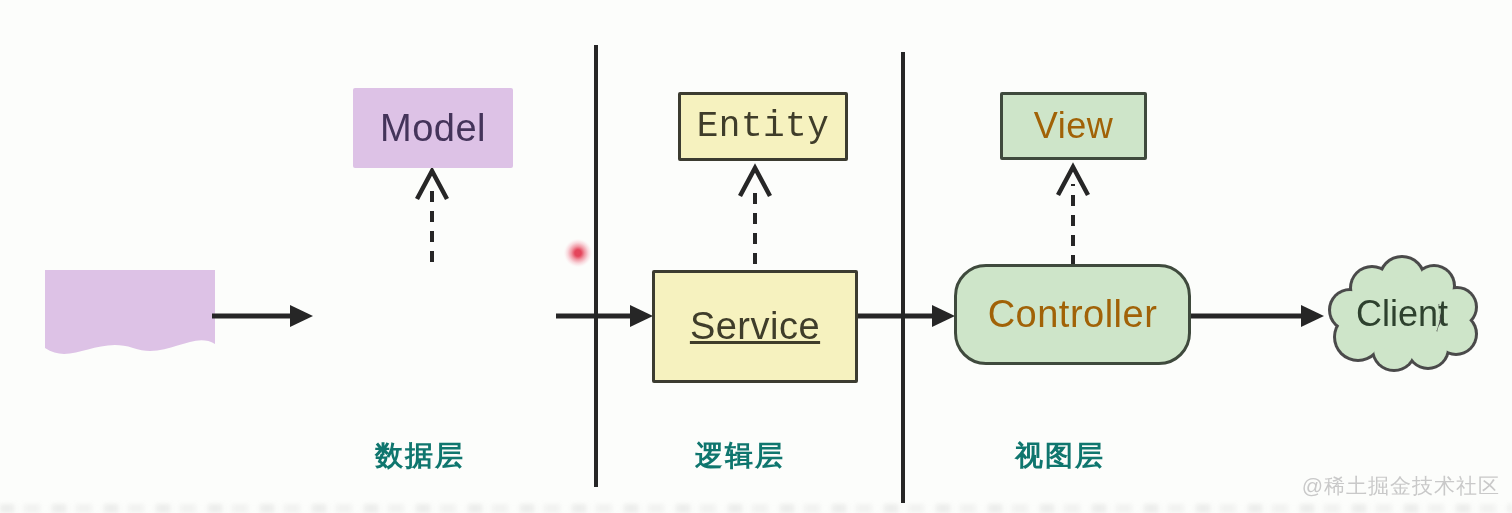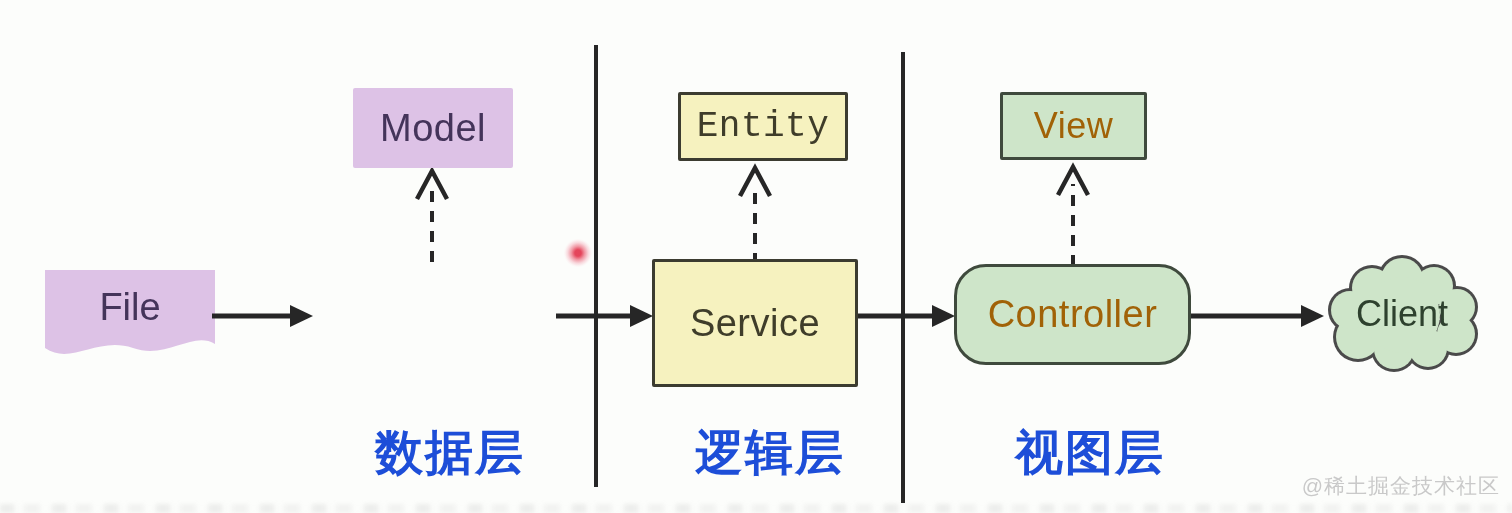--- a/index.html
+++ b/index.html
@@ -14,21 +14,21 @@
     box-sizing:border-box;border-radius:2px;
   }
   .purple{background:#ddc2e6;color:#44345a;}
   .yellow{background:#f6f2bf;border:3px solid #3c3c30;color:#3f3d2a;}
   .green{background:#cee5c9;border:3px solid #3f4a3d;color:#a16207;}
   .node-label{font-size:38px;letter-spacing:.5px;}
   .small-label{font-size:36px;}
 
   #box-repository{left:313px;top:260px;width:245px;height:108px;}
   #box-model{left:353px;top:88px;width:160px;height:80px;}
-  #box-service{left:652px;top:259px;width:206px;height:128px;}
+  #box-service{left:652px;top:270px;width:206px;height:113px;text-decoration:underline;}
   #box-entity{left:678px;top:92px;width:170px;height:69px;font-family:Liberation Mono, monospace;}
   #box-controller{left:954px;top:264px;width:237px;height:101px;border-radius:32px;}
   #box-view{left:1000px;top:92px;width:147px;height:68px;}
 
   
   .shape{position:absolute;}
   #file-shape{left:45px;top:270px;}
   #file-label{position:absolute;left:45px;top:270px;width:170px;height:74px;
     display:flex;align-items:center;justify-content:center;color:#44345a;font-size:38px;}
   #cloud-shape{left:1322px;top:255px;}
@@ -45,21 +45,21 @@
   #dash-service-entity{left:733px;top:163px;}
   #dash-controller-view{left:1051px;top:162px;}
 
   
   .divider{position:absolute;width:4px;background:#262626;}
   #divider-1{left:594px;top:45px;height:442px;}
   #divider-2{left:901px;top:52px;height:451px;}
 
   
   .layer-caption{
-    position:absolute;top:421px;font-size:48px;font-weight:bold;color:#1d4ed8;
+    position:absolute;top:437px;font-size:28px;font-weight:bold;color:#0f766e;
     letter-spacing:2px;white-space:nowrap;
   }
   #caption-data{left:375px;}
   #caption-logic{left:695px;}
   #caption-view{left:1015px;}
 
   
   .laser-dot{
     position:absolute;left:564px;top:239px;width:28px;height:28px;border-radius:50%;
     background:radial-gradient(circle,
@@ -86,21 +86,20 @@
   }
 </style>
 </head>
 <body>
 
 <div class="stage">
 
   <svg id="file-shape" class="shape" width="170" height="92" viewBox="0 0 170 92">
     <path d="M0,0 H170 V74 C148,60 122,90 88,78 C52,66 26,96 0,78 Z" fill="#ddc2e6"></path>
   </svg>
-  <div id="file-label">File</div>
 
   <svg id="arrow-file-repo" class="arrow" width="102" height="28" viewBox="0 0 102 28">
     <line x1="0" y1="14" x2="80" y2="14" stroke="#262626" stroke-width="5"></line>
     <polygon points="78,3 101,14 78,25" fill="#262626"></polygon>
   </svg>
   <svg id="arrow-repo-service" class="arrow" width="98" height="28" viewBox="0 0 98 28">
     <line x1="0" y1="14" x2="76" y2="14" stroke="#262626" stroke-width="5"></line>
     <polygon points="74,3 97,14 74,25" fill="#262626"></polygon>
   </svg>
   <svg id="arrow-service-controller" class="arrow" width="100" height="28" viewBox="0 0 100 28">

